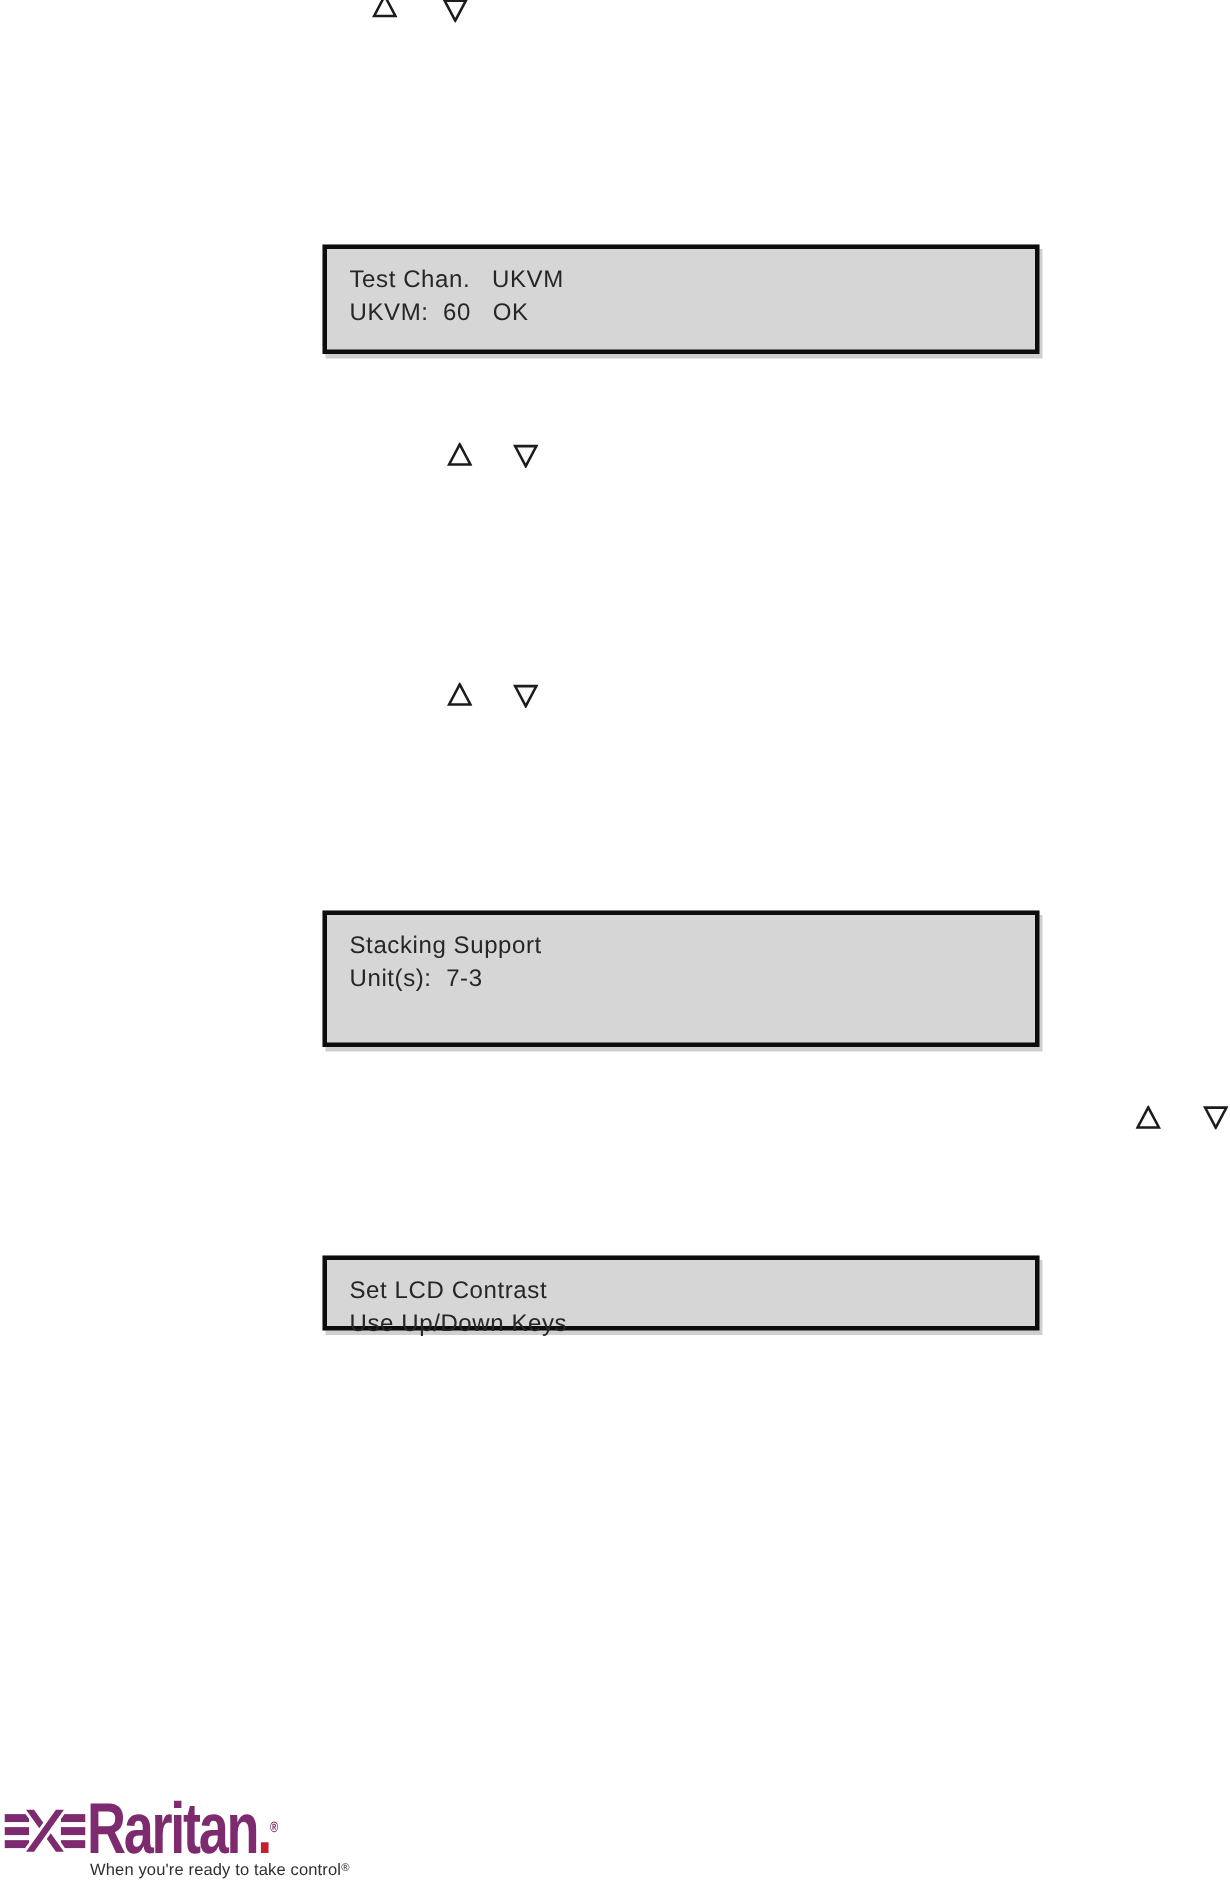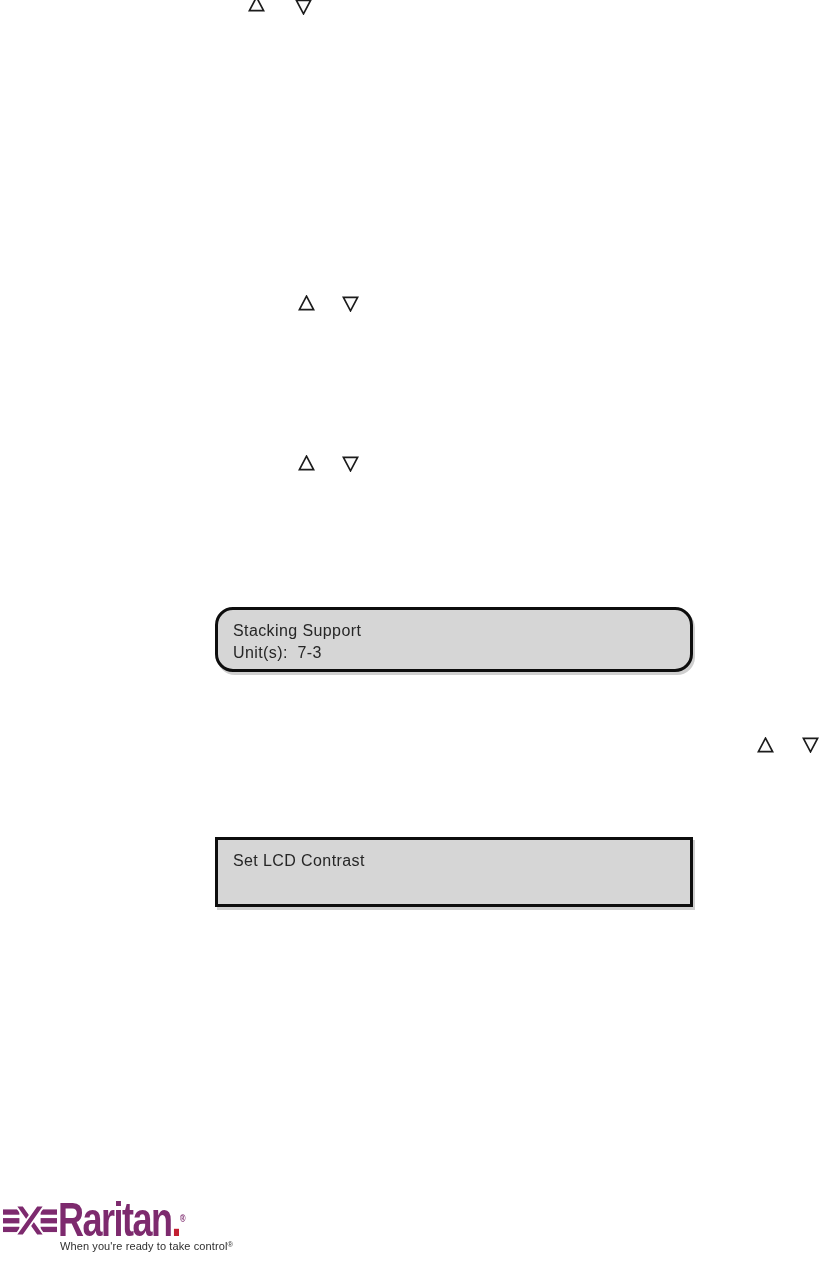--- a/index.html
+++ b/index.html
@@ -27,22 +27,22 @@
     padding: 10px 0 0 15px;
   }
   .lcd-line {
     font-size: 16px;
     line-height: 22px;
     letter-spacing: 0.4px;
     color: #262626;
     white-space: pre;
   }
   #lcd-1 { top: 163px; height: 73px; }
-  #lcd-2 { top: 607px; height: 65px; border-radius: 18px; }
-  #lcd-3 { top: 837px; height: 70px; }
+  #lcd-2 { top: 607px; height: 91px; }
+  #lcd-3 { top: 837px; height: 50px; }
 
   
   .logo { position: absolute; left: 3px; top: 1196px; }
   .logo-mark { position: absolute; left: 0; top: 7px; }
   .wordmark {
     position: absolute;
     left: 55px;
     top: 0;
     height: 44px;
     line-height: 46px;
@@ -79,20 +79,24 @@
 
 <div class="page">
 
   <svg class="tri" style="left:248px; top:-4px;" viewBox="0 0 17 16">
     <polygon points="8.5,1.2 15.6,14.6 1.4,14.6" fill="#fdfdfd" stroke="#1c1c1c" stroke-width="1.7"></polygon>
   </svg>
   <svg class="tri" style="left:295px; top:-1px;" viewBox="0 0 17 16">
     <polygon points="1.4,1.4 15.6,1.4 8.5,14.8" fill="#fdfdfd" stroke="#1c1c1c" stroke-width="1.7"></polygon>
   </svg>
 
+  <div class="lcd" id="lcd-1">
+    <div class="lcd-line">Test Chan.   UKVM</div>
+    <div class="lcd-line">UKVM:  60   OK</div>
+  </div>
 
   <svg class="tri" style="left:298px; top:295px;" viewBox="0 0 17 16">
     <polygon points="8.5,1.2 15.6,14.6 1.4,14.6" fill="#fdfdfd" stroke="#1c1c1c" stroke-width="1.7"></polygon>
   </svg>
   <svg class="tri" style="left:342px; top:296px;" viewBox="0 0 17 16">
     <polygon points="1.4,1.4 15.6,1.4 8.5,14.8" fill="#fdfdfd" stroke="#1c1c1c" stroke-width="1.7"></polygon>
   </svg>
 
   <svg class="tri" style="left:298px; top:455px;" viewBox="0 0 17 16">
     <polygon points="8.5,1.2 15.6,14.6 1.4,14.6" fill="#fdfdfd" stroke="#1c1c1c" stroke-width="1.7"></polygon>
@@ -108,20 +112,21 @@
 
   <svg class="tri" style="left:757px; top:737px;" viewBox="0 0 17 16">
     <polygon points="8.5,1.2 15.6,14.6 1.4,14.6" fill="#fdfdfd" stroke="#1c1c1c" stroke-width="1.7"></polygon>
   </svg>
   <svg class="tri" style="left:802px; top:737px;" viewBox="0 0 17 16">
     <polygon points="1.4,1.4 15.6,1.4 8.5,14.8" fill="#fdfdfd" stroke="#1c1c1c" stroke-width="1.7"></polygon>
   </svg>
 
   <div class="lcd" id="lcd-3">
     <div class="lcd-line">Set LCD Contrast</div>
+    <div class="lcd-line">Use Up/Down Keys</div>
   </div>
 
   <div class="logo">
     <svg class="logo-mark" width="54" height="35" viewBox="0 0 56 35">
       <g fill="#7d2a6e">
         <rect x="0" y="6" width="17" height="5.5"></rect>
         <rect x="0" y="15" width="17" height="5.5"></rect>
         <rect x="0" y="24" width="17" height="5.5"></rect>
         <rect x="39" y="6" width="17" height="5.5"></rect>
         <rect x="39" y="15" width="17" height="5.5"></rect>

